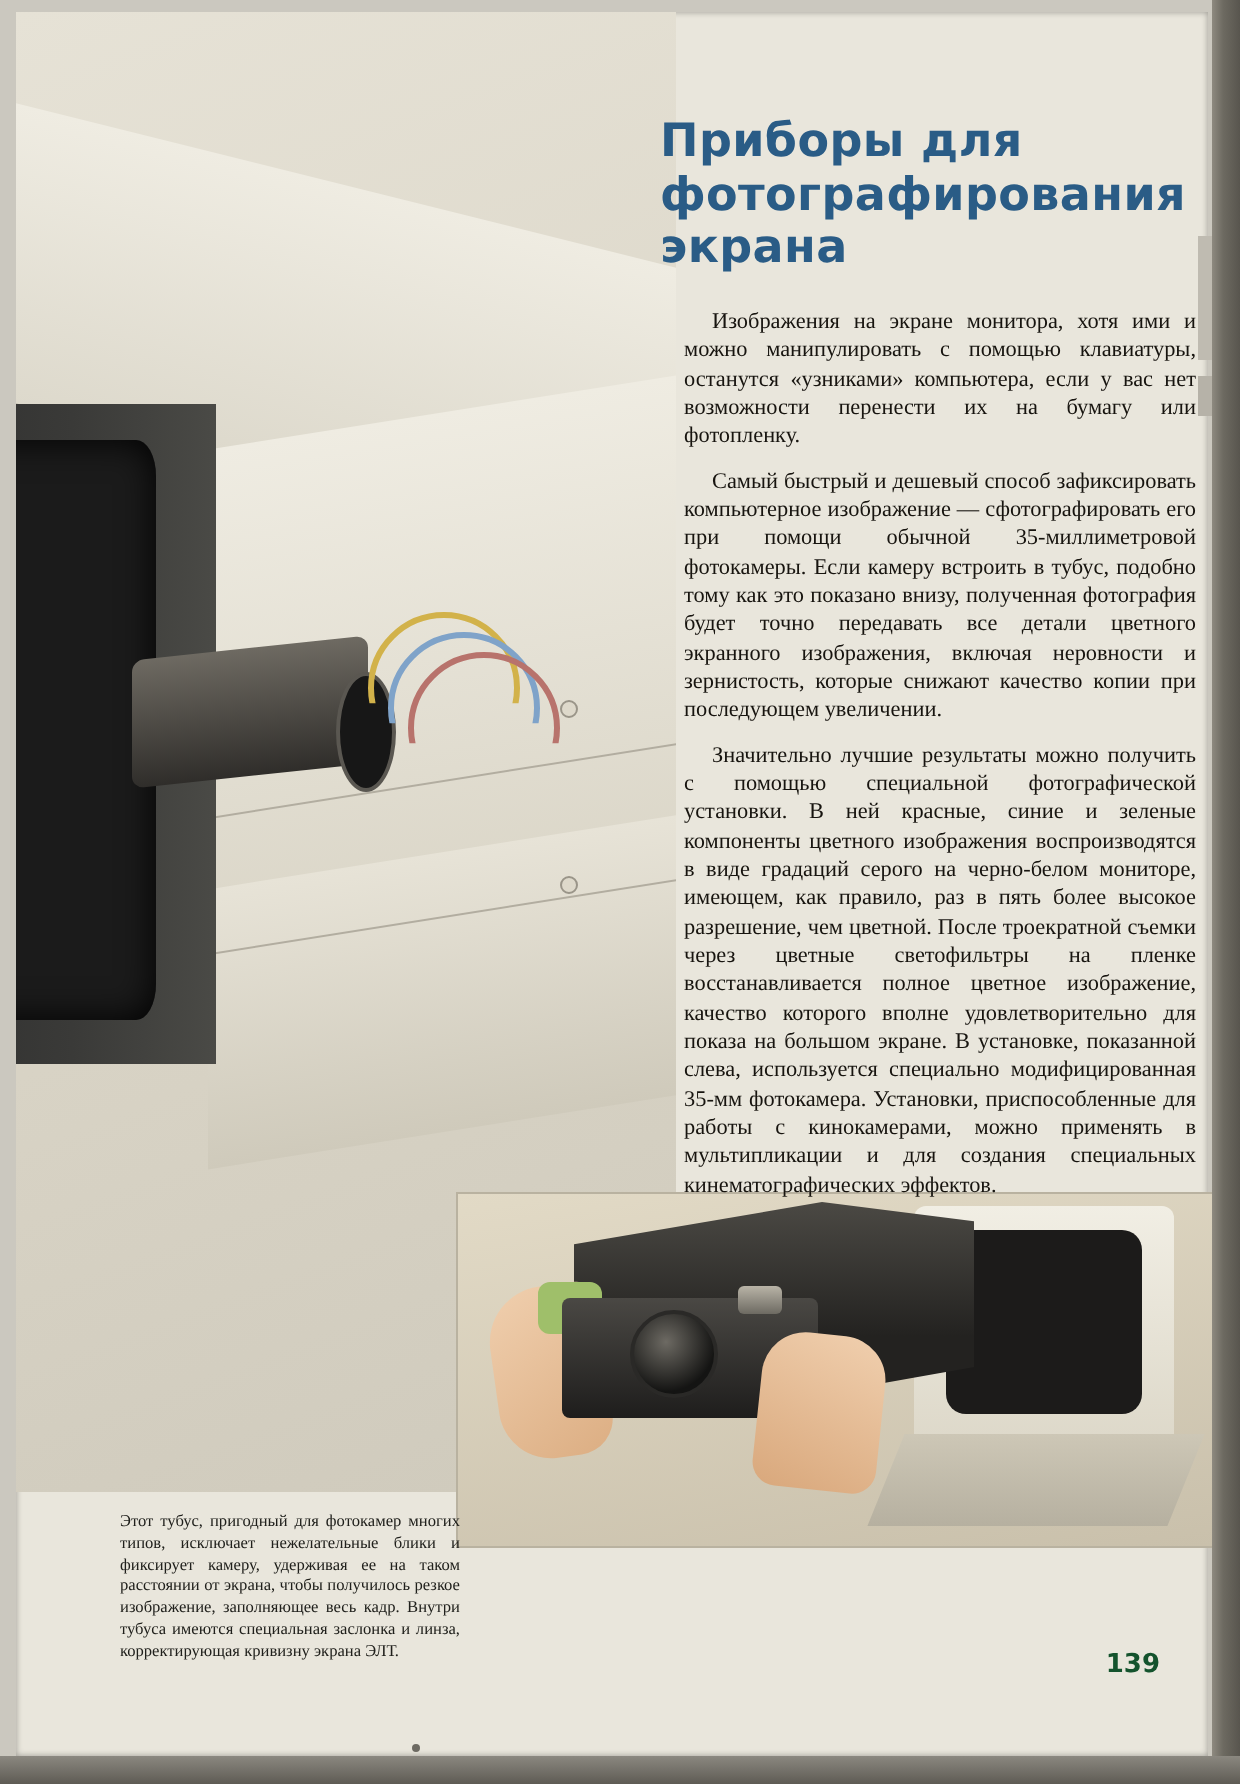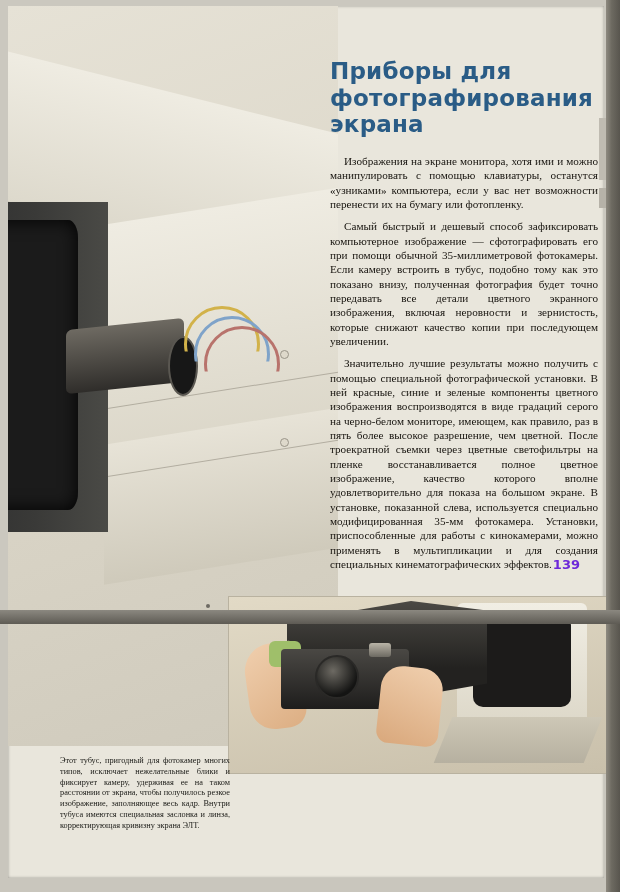--- a/index.html
+++ b/index.html
@@ -4,21 +4,21 @@
 <style>
   html,body{margin:0;padding:0;}
   body{
     width:620px;height:892px;
     background:#c9c6bd;
     font-family:"Liberation Serif", serif;
     overflow:hidden;
   }
   .page{
     position:relative;
-    width:620px;height:624px;
+    width:620px;height:892px;
     background:#cbc8bf;
   }
   
   .sheet{
     position:absolute;
     left:8px;top:6px;width:596px;height:872px;
     background:#e9e6dc;
     box-shadow:0 0 3px rgba(0,0,0,.35) inset;
   }
   
@@ -187,40 +187,40 @@
   h1{
     margin:0 0 16px 0;
     font-family:"DejaVu Sans", sans-serif;
     font-weight:bold;
     font-size:23px;
     line-height:1.16;
     color:#2a5c86;
     letter-spacing:.2px;
   }
   p{
-    margin:0 0 8px 0;
+    margin:0 0 8px 12px;
     font-size:11.2px;
     line-height:1.28;
     text-align:justify;
     color:#17140f;
     text-indent:14px;
     font-family:"Liberation Serif", serif;
   }
   
   .caption{
     position:absolute;left:60px;top:756px;width:170px;
     font-size:8.3px;line-height:1.3;
     text-align:justify;
     color:#20201c;
     font-family:"Liberation Serif", serif;
   }
   .folio{
     position:absolute;right:40px;bottom:52px;
     font-family:"DejaVu Sans", sans-serif;
-    font-size:13px;font-weight:bold;color:#6d28d9;
+    font-size:13px;font-weight:bold;color:#14532d;
   }
 </style>
 </head>
 <body>
 
 <div class="page">
   <div class="sheet"></div>
 
   <div class="illus">
     <div class="illus-bg"></div>

